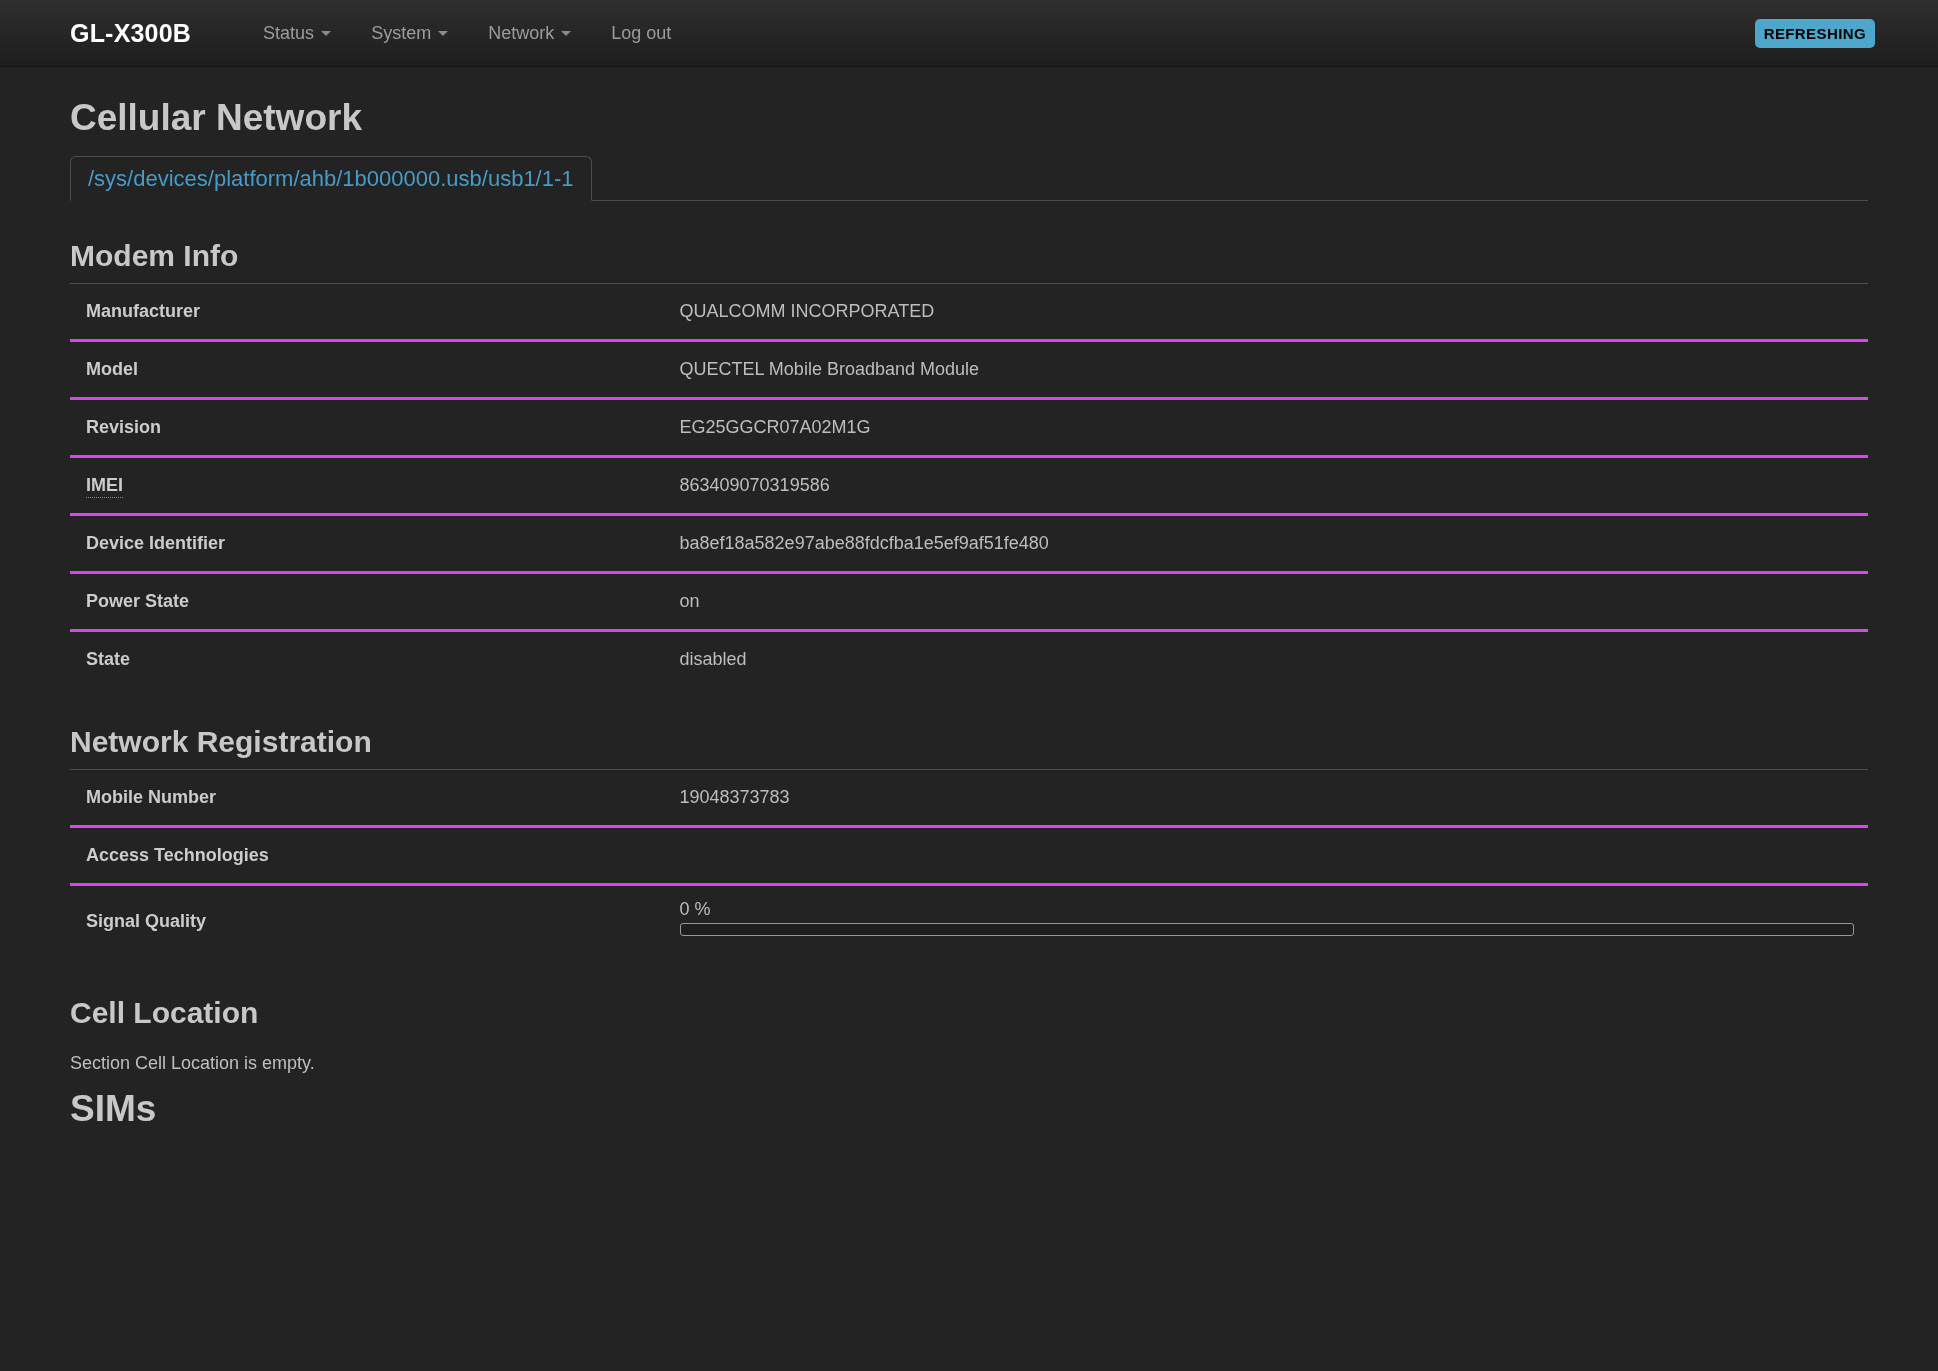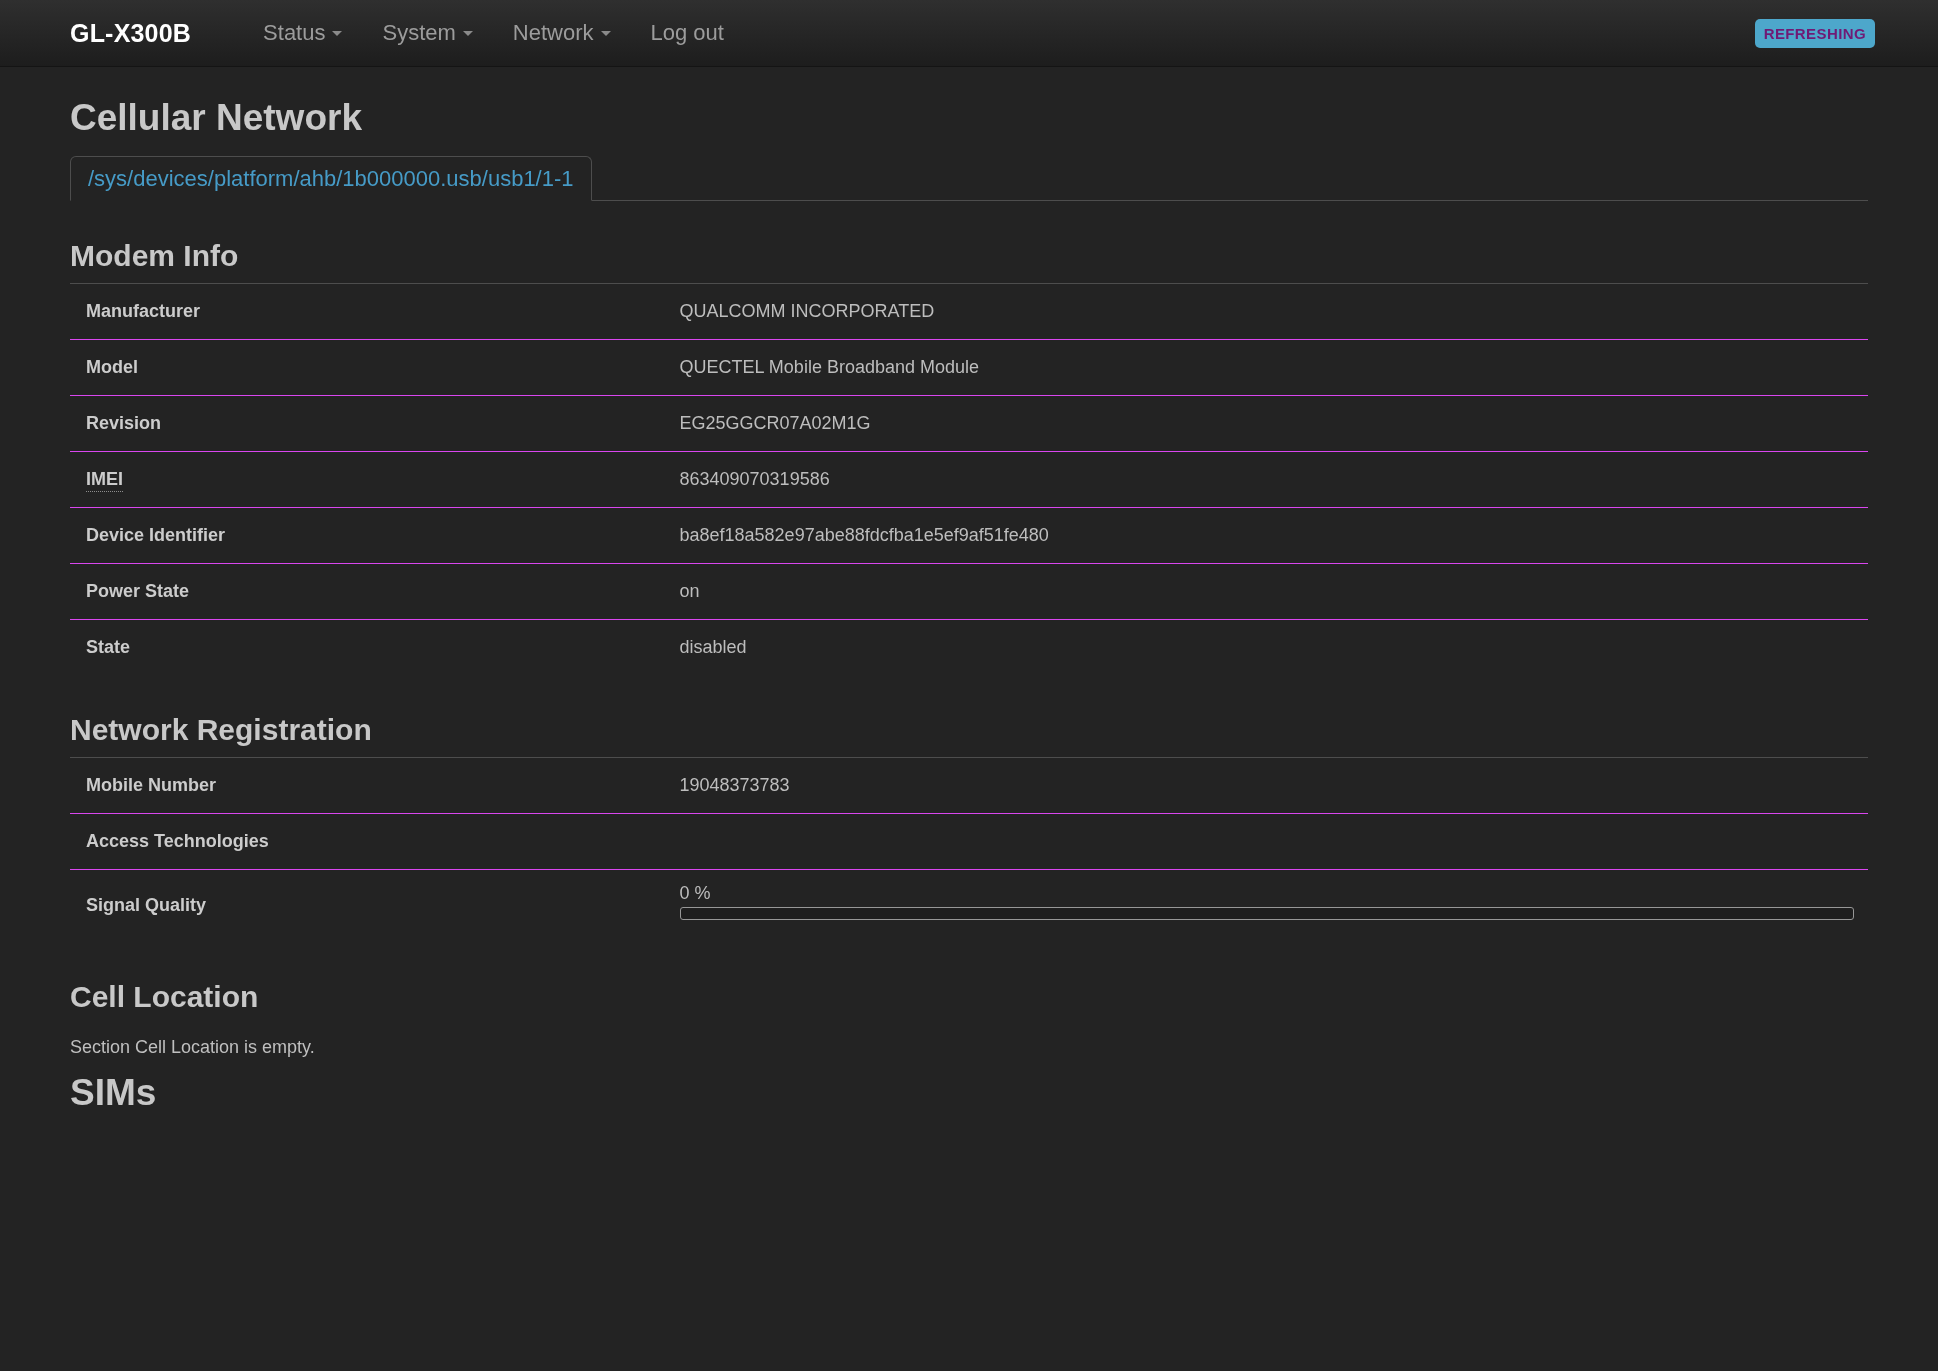--- a/index.html
+++ b/index.html
@@ -23,38 +23,38 @@
   .brand {
     color: #ffffff;
     font-size: 25px;
     font-weight: bold;
     letter-spacing: 0.2px;
     margin-right: 72px;
     cursor: pointer;
   }
   .nav-item {
     color: #9c9c9c;
-    font-size: 22px;
+    font-size: 18px;
     margin-right: 40px;
     cursor: pointer;
     display: inline-flex;
     align-items: center;
   }
   .caret {
     display: inline-block;
     width: 0; height: 0;
     margin-left: 7px;
     border-left: 5px solid transparent;
     border-right: 5px solid transparent;
     border-top: 5px solid #8a8a8a;
   }
   .status-badge {
     margin-left: auto;
     background: #4da7cb;
-    color: #701a75;
+    color: #000000;
     font-size: 15px;
     font-weight: bold;
     letter-spacing: 0.4px;
     padding: 6px 9px;
     border-radius: 5px;
   }
 
   
   .content { padding: 0 70px; }
 
@@ -101,21 +101,21 @@
     margin: 14px 0 0 0;
     line-height: 1.15;
   }
   section.sim h3 { margin-top: 54px; }
 
   table.info {
     width: 100%;
     border-collapse: collapse;
     table-layout: fixed;
   }
-  table.info tr + tr { border-top: 1px solid #d946ef; }
+  table.info tr + tr { border-top: 3px solid #d946ef; }
   table.info th {
     width: 33.9%;
     text-align: left;
     font-size: 18px;
     font-weight: bold;
     color: #cccccc;
     padding: 17px 0 17px 16px;
     vertical-align: middle;
   }
   table.info td {

